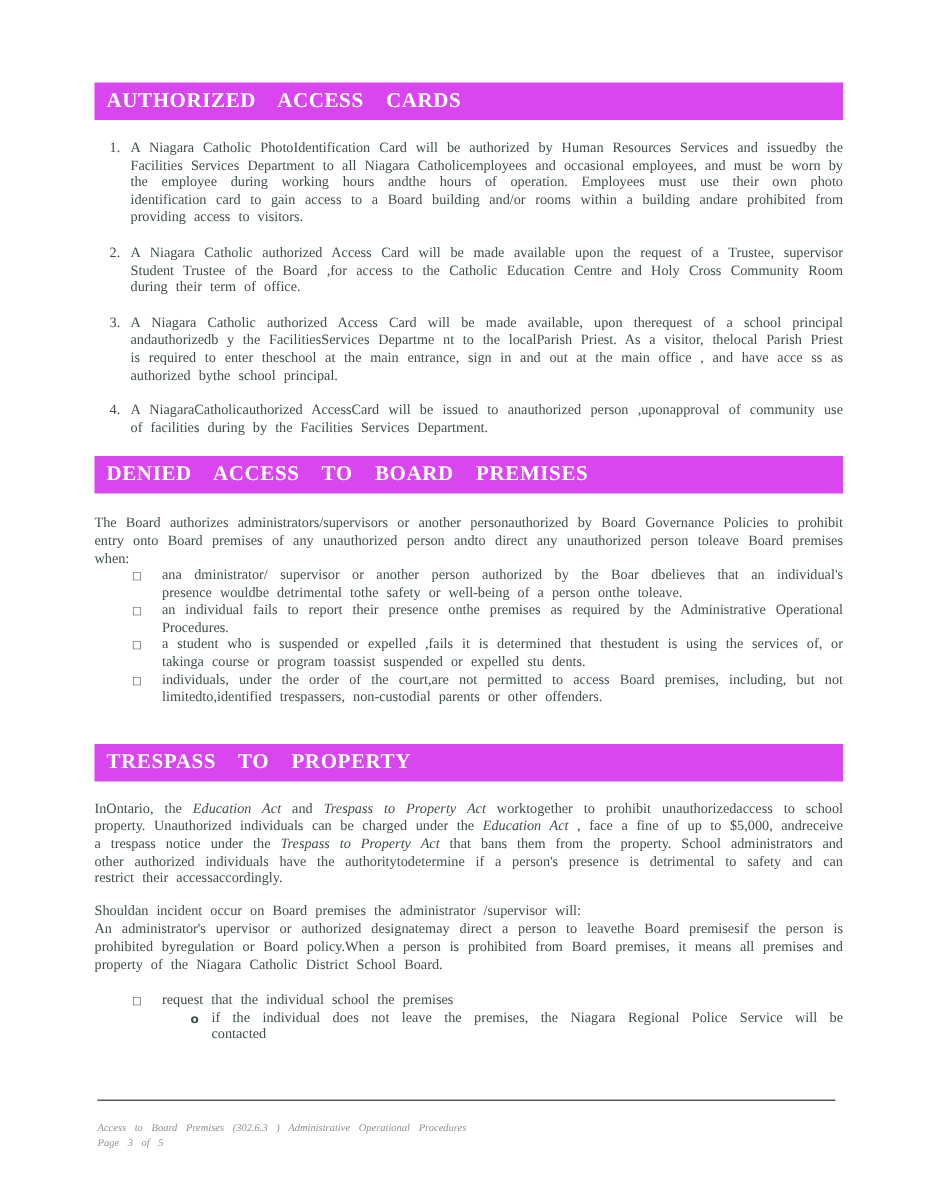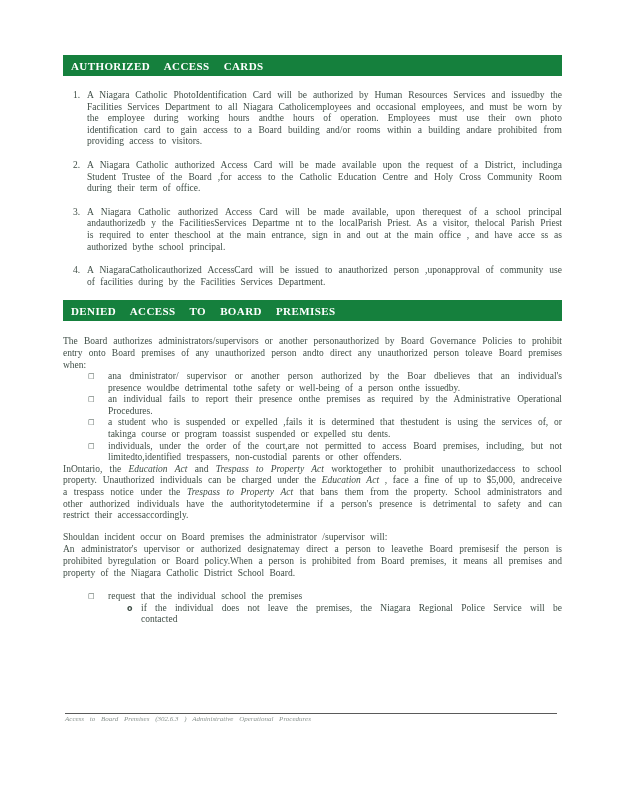--- a/index.html
+++ b/index.html
@@ -2,21 +2,21 @@
 <html><head>
 <meta charset="utf-8">
 <style>
   html,body{margin:0;padding:0;}
   body{
     width:618px;height:800px;background:#ffffff;overflow:hidden;position:relative;
     font-family:"Liberation Serif", serif;color:#3f4e46;
   }
   .content{position:absolute;left:63px;top:55px;width:499px;}
   .bar{
-    background:#15803d;color:#ffffff;font-weight:bold;font-size:11px;
+    background:#d946ef;color:#ffffff;font-weight:bold;font-size:14px;
     padding:5px 8px 4px 8px;word-spacing:11px;letter-spacing:0.4px;
   }
   .para{font-size:9.5px;line-height:11.6px;text-align:justify;word-spacing:3px;}
   .para:after{content:"";display:inline-block;width:0;}
   .num-item{display:flex;margin:0 0 12px 10px;}
   .num{width:14px;flex:0 0 14px;font-size:9.5px;line-height:11.6px;}
   .num-text{flex:1;font-family:Liberation Serif, serif;}
   .bullet-item{display:flex;margin-left:25px;}
   .bullet-glyph{
     flex:0 0 20px;width:20px;font-size:7px;line-height:11.6px;
@@ -29,87 +29,91 @@
     font-family:"DejaVu Sans", sans-serif;
   }
   .mb12{margin-bottom:12px;}
   .mb14{margin-bottom:14px;}
   .mb10{margin-bottom:10px;}
   .bar2{margin-top:1px;margin-bottom:15px;}
   .bar3{margin-top:24px;margin-bottom:14px;}
   .intro{}
   .p3{margin-bottom:1px;}
   .footer{
-    position:absolute;left:65px;top:713px;width:492px;
-    border-top:1.5px solid #5a5a5a;
+    position:absolute;left:65px;top:733px;width:492px;
+    border-top:1.5px solid #5a5a5a;padding-top:13px;
     font-size:7px;font-style:italic;color:#8b9490;word-spacing:4px;line-height:10px;
   }
 </style>
 </head>
 <body>
 
 <div class="content">
 
   <div class="bar mb14">
     <span>AUTHORIZED ACCESS CARDS</span>
   </div>
 
   <div class="num-item">
     <div class="num para">1.</div>
     <div class="num-text para">A Niagara Catholic PhotoIdentification Card will be authorized by Human Resources Services and issuedby the Facilities Services Department to all Niagara Catholicemployees and occasional employees, and must be worn by the employee during working hours andthe hours of operation. Employees must use their own photo identification card to gain access to a Board building and/or rooms within a building andare prohibited from providing access to visitors.</div>
   </div>
   <div class="num-item">
     <div class="num para">2.</div>
-    <div class="num-text para">A Niagara Catholic authorized Access Card will be made available upon the request of a District, includinga Student Trustee of the Board ,for access to the Catholic Education Centre and Holy Cross Community Room during their term of office.</div>
+    <div class="num-text para">A Niagara Catholic authorized Access Card will be made available upon the request of a Trustee, supervisor Student Trustee of the Board ,for access to the Catholic Education Centre and Holy Cross Community Room during their term of office.</div>
   </div>
   <div class="num-item">
     <div class="num para">3.</div>
     <div class="num-text para">A Niagara Catholic authorized Access Card will be made available, upon therequest of a school principal andauthorizedb y the FacilitiesServices Departme nt to the localParish Priest. As a visitor, thelocal Parish Priest is required to enter theschool at the main entrance, sign in and out at the main office , and have acce ss as authorized bythe school principal.</div>
   </div>
   <div class="num-item">
     <div class="num para">4.</div>
     <div class="num-text para">A NiagaraCatholicauthorized AccessCard will be issued to anauthorized person ,uponapproval of community use of facilities during by the Facilities Services Department.</div>
   </div>
 
   <div class="bar bar2">
     <span>DENIED ACCESS TO BOARD PREMISES</span>
   </div>
 
   <div class="para intro">The Board authorizes administrators/supervisors or another personauthorized by Board Governance Policies to prohibit entry onto Board premises of any unauthorized person andto direct any unauthorized person toleave Board premises when:</div>
 
   <div>
     <div class="bullet-item">
       <div class="bullet-glyph">□</div>
-      <div class="bullet-text para">ana dministrator/ supervisor or another person authorized by the Boar dbelieves that an individual's presence wouldbe detrimental tothe safety or well-being of a person onthe issuedby.</div>
+      <div class="bullet-text para">ana dministrator/ supervisor or another person authorized by the Boar dbelieves that an individual's presence wouldbe detrimental tothe safety or well-being of a person onthe toleave.</div>
     </div>
     <div class="bullet-item">
       <div class="bullet-glyph">□</div>
       <div class="bullet-text para">an individual fails to report their presence onthe premises as required by the Administrative Operational Procedures.</div>
     </div>
     <div class="bullet-item">
       <div class="bullet-glyph">□</div>
       <div class="bullet-text para">a student who is suspended or expelled ,fails it is determined that thestudent is using the services of, or takinga course or program toassist suspended or expelled stu dents.</div>
     </div>
     <div class="bullet-item">
       <div class="bullet-glyph">□</div>
       <div class="bullet-text para">individuals, under the order of the court,are not permitted to access Board premises, including, but not limitedto,identified trespassers, non-custodial parents or other offenders.</div>
     </div>
   </div>
 
+  <div class="bar bar3">
+    <span>TRESPASS TO PROPERTY</span>
+  </div>
 
   <div class="para mb10"><span>InOntario, the </span><span style="font-style: italic;">Education Act</span><span> and </span><span style="font-style: italic;">Trespass to Property Act</span><span> worktogether to prohibit unauthorizedaccess to school property. Unauthorized individuals can be charged under the </span><span style="font-style: italic;">Education Act</span><span> , face a fine of up to $5,000, andreceive a trespass notice under the </span><span style="font-style: italic;">Trespass to Property Act</span><span> that bans them from the property. School administrators and other authorized individuals have the authoritytodetermine if a person's presence is detrimental to safety and can restrict their accessaccordingly.</span></div>
   <div class="para p3">Shouldan incident occur on Board premises the administrator /supervisor will:</div>
   <div class="para mb12">An administrator's upervisor or authorized designatemay direct a person to leavethe Board premisesif the person is prohibited byregulation or Board policy.When a person is prohibited from Board premises, it means all premises and property of the Niagara Catholic District School Board.</div>
 
   <div class="bullet-item">
     <div class="bullet-glyph">□</div>
     <div class="bullet-text para">request that the individual school the premises</div>
   </div>
   <div class="sub-bullet-item">
     <div class="sub-bullet-glyph">o</div>
     <div class="bullet-text para">if the individual does not leave the premises, the Niagara Regional Police Service will be contacted</div>
   </div>
 
 </div>
 
 <div class="footer">
   <div>Access to Board Premises (302.6.3 ) Administrative Operational Procedures</div>
+  <div>Page 3 of 5</div>
 </div>
 
 </body></html>

